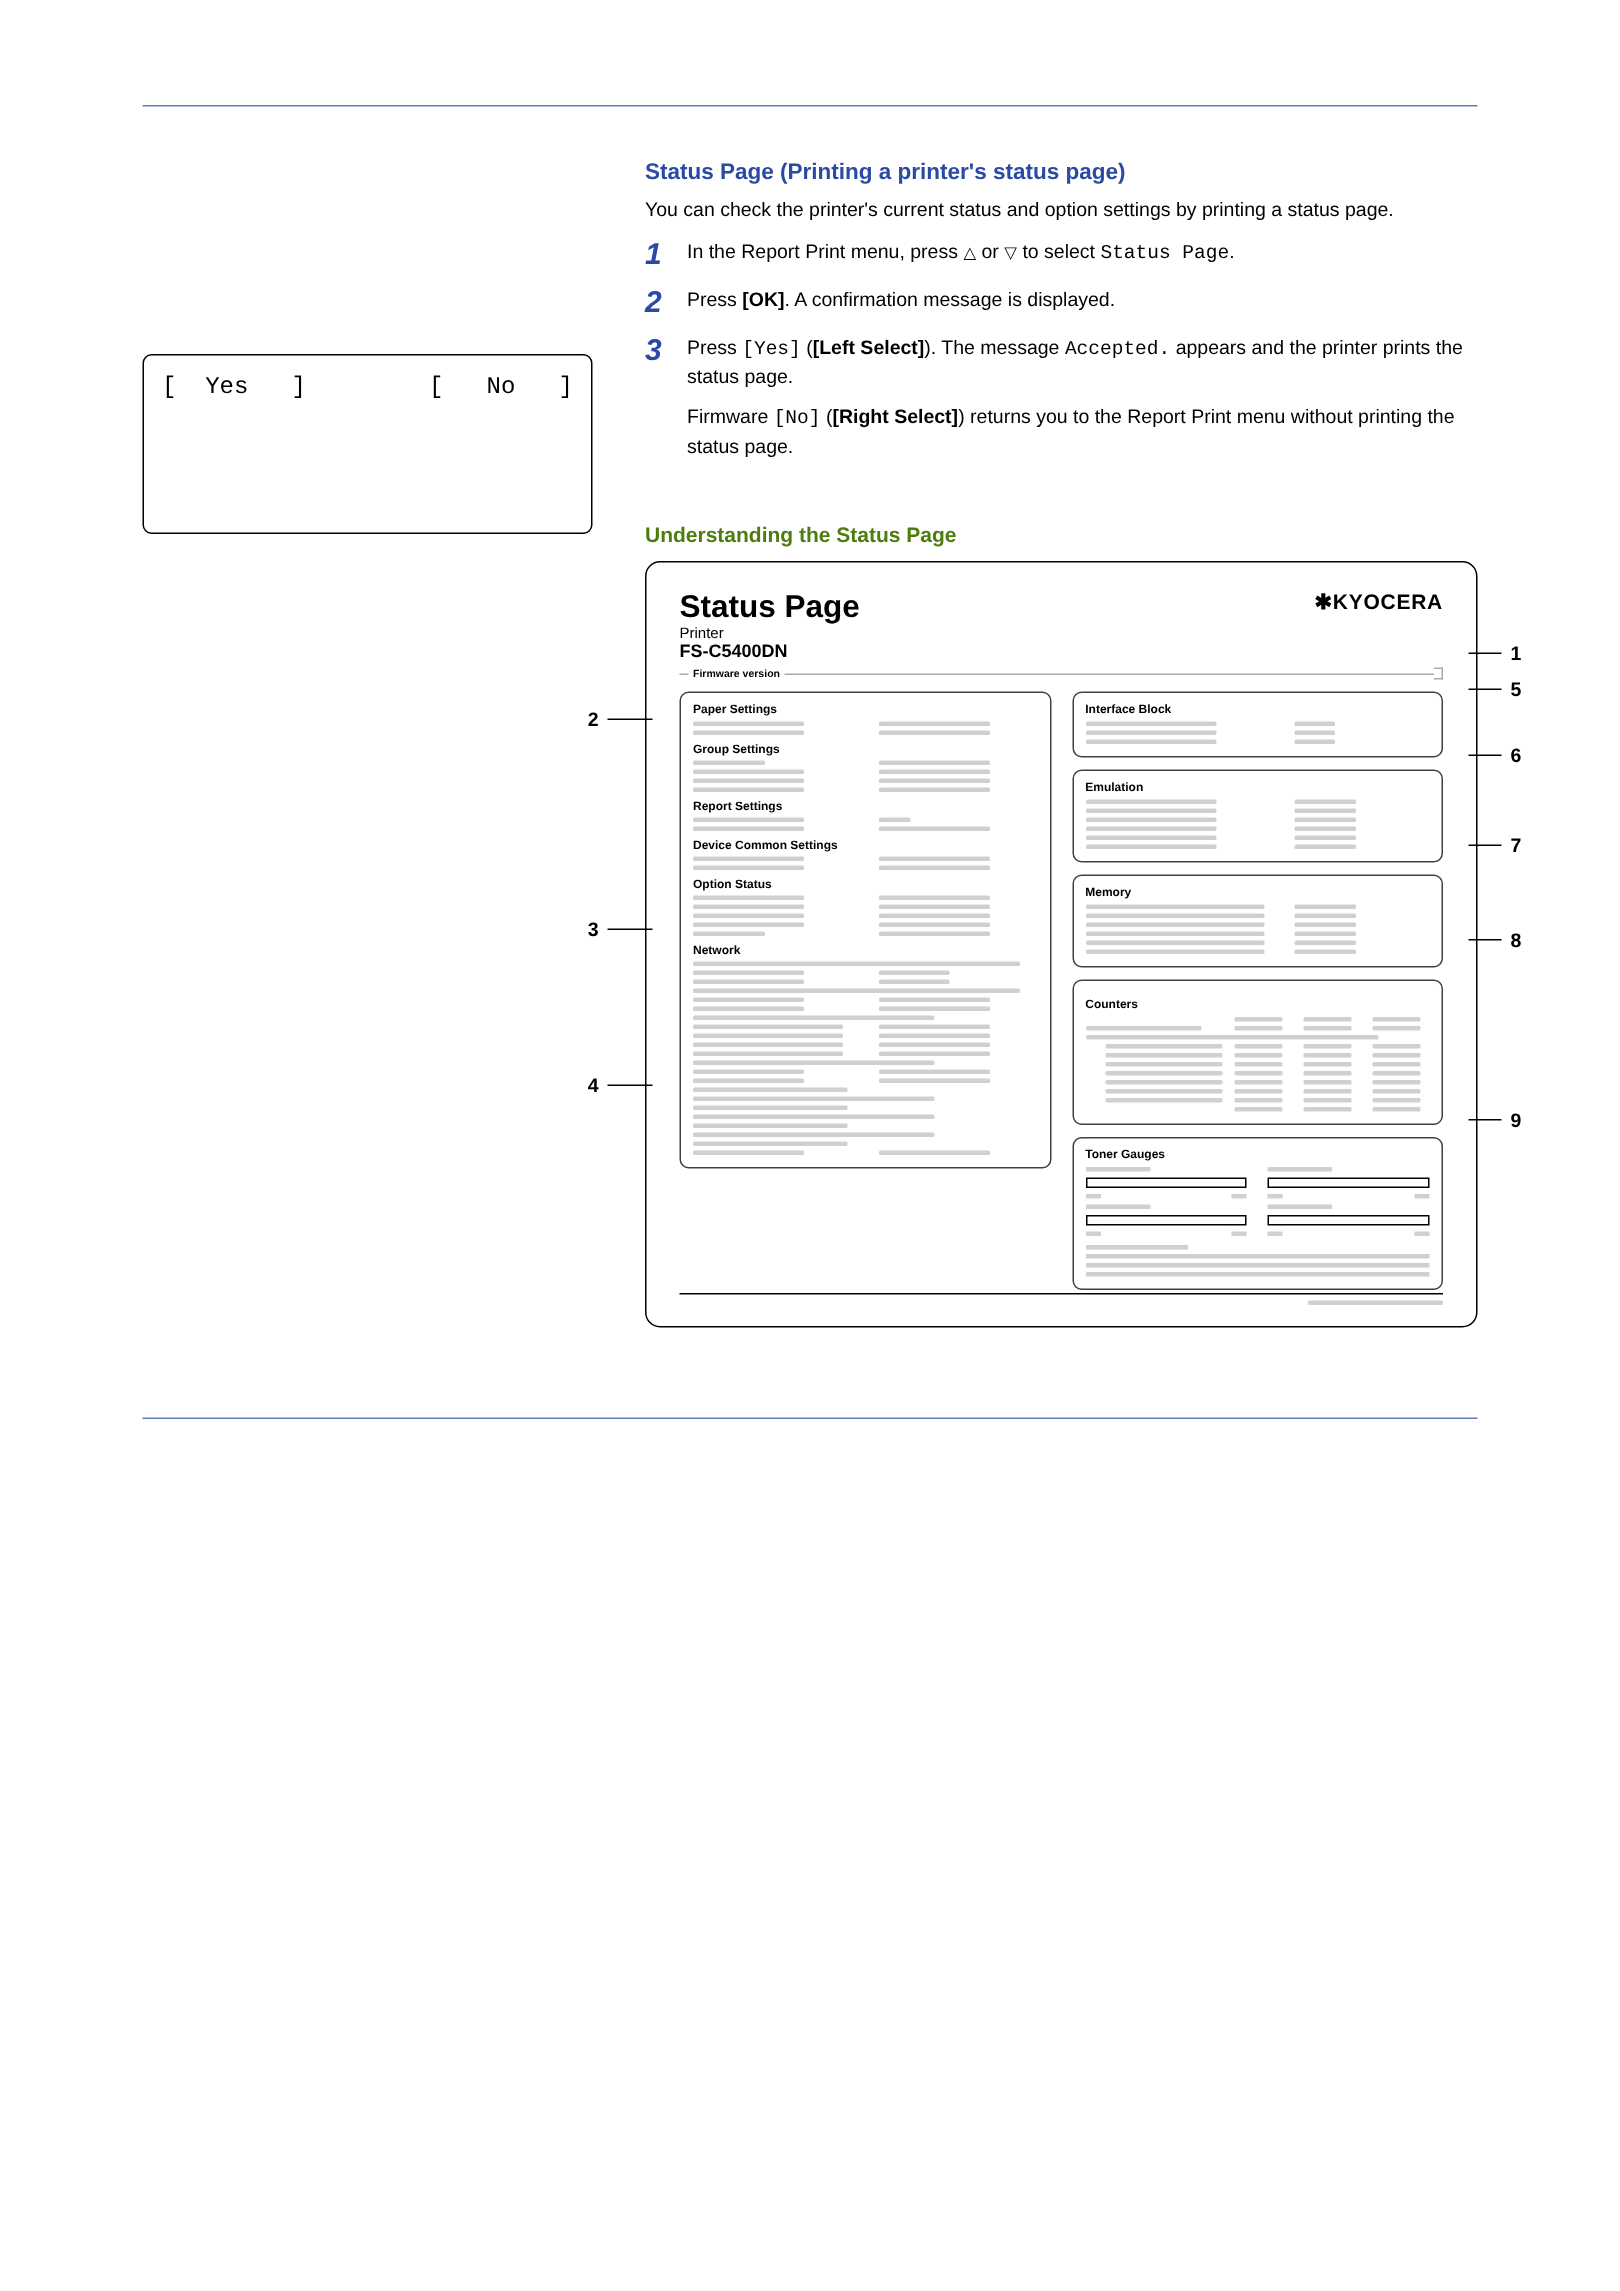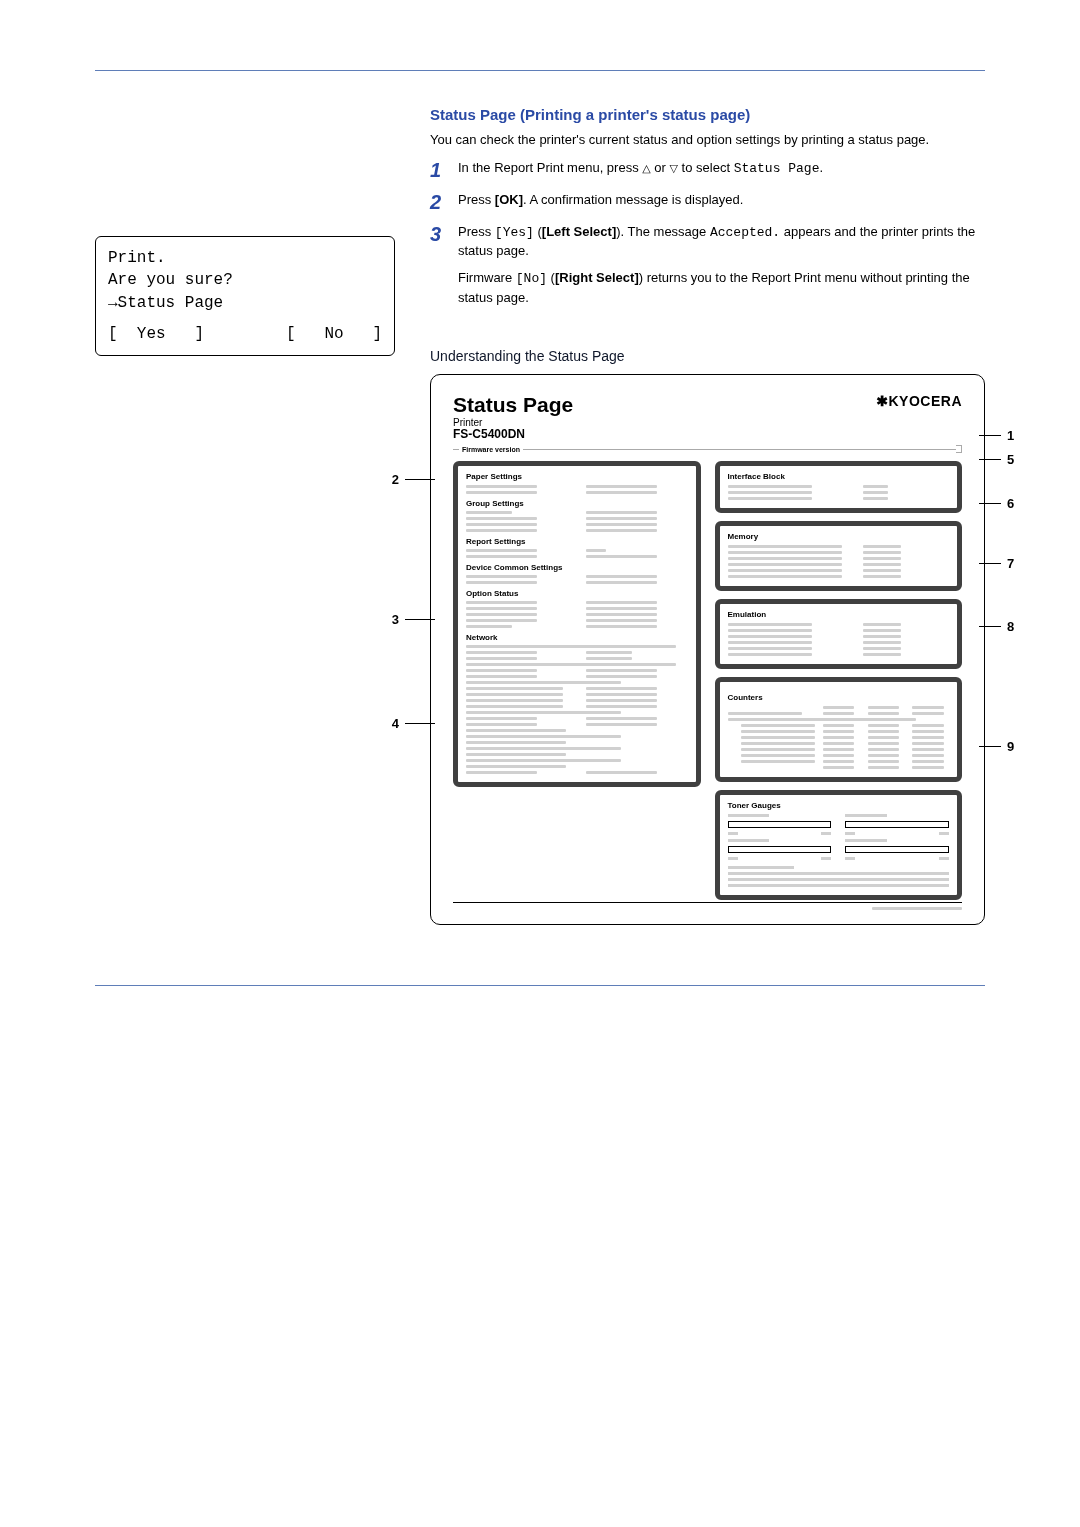--- a/index.html
+++ b/index.html
@@ -6,21 +6,21 @@
   body { font-family: Arial, Helvetica, sans-serif; font-size: 13px; color: #000; background: #fff; width: 1080px; margin: 0 auto; }
   .page { padding: 70px 95px 40px 95px; position: relative; }
   .hairline-top { border-top: 1px solid #5f7eb8; margin-bottom: 35px; }
   .hairline-bottom { border-top: 1px solid #5f7eb8; margin-top: 60px; margin-bottom: 12px; }
   .main-grid { display: grid; grid-template-columns: 300px 1fr; column-gap: 35px; }
   .left-col { padding-top: 130px; }
   .lcd-box { border: 1.5px solid #000; border-radius: 6px; padding: 10px 12px 10px 12px; font-family: "Courier New", monospace; font-size: 16px; line-height: 1.4; min-height: 120px; display: flex; flex-direction: column; justify-content: space-between; }
   .lcd-top > div { white-space: pre; }
   .lcd-bottom { display: flex; justify-content: space-between; white-space: pre; }
   h3.section-title { color: #2a4aa5; font-size: 15px; font-weight: bold; margin-bottom: 8px; }
-  h4.sub-title { color: #0f172a; font-size: 14px; font-weight: normal; margin-top: 40px; margin-bottom: 6px; }
+  h4.sub-title { color: #4d7c0f; font-size: 14px; font-weight: bold; margin-top: 40px; margin-bottom: 6px; }
   .para { line-height: 1.35; margin-bottom: 10px; }
   ol.steps { list-style: none; padding-left: 0; }
   ol.steps > li { display: flex; margin-bottom: 10px; line-height: 1.45; }
   .step-num { font-family: Arial, sans-serif; color: #2a4aa5; font-weight: 900; font-style: italic; font-size: 20px; width: 28px; flex-shrink: 0; line-height: 1.1; }
   .step-body { flex: 1; }
   .step-sub { margin-top: 8px; }
   .mono { font-family: "Courier New", monospace; font-size: 13px; }
   .tri { font-family: Arial; display:inline-block; font-size:11px; }
 
   .diagram-wrap { position: relative; margin-top: 10px; }
@@ -39,21 +39,21 @@
   .brand { font-size: 14px; font-weight: 700; letter-spacing: 0.5px; }
   .fw-row { display: flex; align-items: center; margin-top: 3px; }
   .fw-pill { font-size: 7px; font-weight: bold; display:inline-block; }
   .fw-line-l, .fw-line-r { height:1px; background:#aaa; }
   .fw-line-l { width: 6px; margin-right:3px; }
   .fw-line-r { flex:1; margin-left: 3px; }
   .fw-bracket-r { border: 1px solid #aaa; border-left:none; width:6px; height:8px; }
 
   .sheet-cols { display: flex; gap: 14px; margin-top: 8px; }
   .sheet-col { flex: 1; display: flex; flex-direction: column; gap: 8px; }
-  .panel { border: 5px solid #404040; border-radius: 6px; padding: 6px 8px 8px 8px; }
+  .panel { border: 1px solid #404040; border-radius: 6px; padding: 6px 8px 8px 8px; }
   .panel-title { font-size: 8px; font-weight: bold; margin-bottom: 4px; }
   .bars { display: flex; flex-direction: column; gap: 3px; }
   .bars.two-col { display: grid; grid-template-columns: 1fr 1fr; column-gap: 18px; row-gap: 3px; }
   .bars.two-col-narrow { display: grid; grid-template-columns: 1.4fr 1fr; column-gap: 14px; row-gap: 3px; }
   .bar { height: 3px; background: #d0d0d0; border-radius: 1px; }
   .bar.s { width: 45%; }
   .bar.m { width: 70%; }
   .bar.l { width: 95%; }
   .bar.xs { width: 30%; }
   .bar.tiny { width: 20%; }
@@ -79,25 +79,20 @@
 </style>
 </head>
 <body>
 
 <div class="page">
   <div class="hairline-top"></div>
 
   <div class="main-grid">
     <div class="left-col">
       <div class="lcd-box">
-        <div class="lcd-top">
-          <div>Print.</div>
-          <div>Are you sure?</div>
-          <div>→Status Page</div>
-        </div>
         <div class="lcd-bottom">
           <span>[  Yes   ]</span>
           <span>[   No   ]</span>
         </div>
       </div>
     </div>
 
     <div class="right-col">
       <h3 class="section-title">Status Page (Printing a printer's status page)</h3>
       <p class="para">You can check the printer's current status and option settings by printing a status page.</p>
@@ -279,50 +274,50 @@
                 <div class="bars two-col-narrow">
                   <div class="bar m"></div>
                     <div class="bar xs"></div>
                   <div class="bar m"></div>
                     <div class="bar xs"></div>
                   <div class="bar m"></div>
                     <div class="bar xs"></div>
                 </div>
               </div>
               <div class="panel">
+                <div class="panel-title">Emulation</div>
+                <div class="bars two-col-narrow">
+                  <div class="bar m"></div>
+                    <div class="bar s"></div>
+                  <div class="bar m"></div>
+                    <div class="bar s"></div>
+                  <div class="bar m"></div>
+                    <div class="bar s"></div>
+                  <div class="bar m"></div>
+                    <div class="bar s"></div>
+                  <div class="bar m"></div>
+                    <div class="bar s"></div>
+                  <div class="bar m"></div>
+                    <div class="bar s"></div>
+                </div>
+              </div>
+              <div class="panel">
                 <div class="panel-title">Memory</div>
                 <div class="bars two-col-narrow">
                   <div class="bar l"></div>
                     <div class="bar s"></div>
                   <div class="bar l"></div>
                     <div class="bar s"></div>
                   <div class="bar l"></div>
                     <div class="bar s"></div>
                   <div class="bar l"></div>
                     <div class="bar s"></div>
                   <div class="bar l"></div>
                     <div class="bar s"></div>
                   <div class="bar l"></div>
-                    <div class="bar s"></div>
-                </div>
-              </div>
-              <div class="panel">
-                <div class="panel-title">Emulation</div>
-                <div class="bars two-col-narrow">
-                  <div class="bar m"></div>
-                    <div class="bar s"></div>
-                  <div class="bar m"></div>
-                    <div class="bar s"></div>
-                  <div class="bar m"></div>
-                    <div class="bar s"></div>
-                  <div class="bar m"></div>
-                    <div class="bar s"></div>
-                  <div class="bar m"></div>
-                    <div class="bar s"></div>
-                  <div class="bar m"></div>
                     <div class="bar s"></div>
                 </div>
               </div>
               <div class="panel">
                 <div class="panel-title" style="display:inline-block;text-align:right;">Counters</div>
                 <div class="counters-grid">
                   <div></div>
                     <div class="bar s"></div>
                     <div class="bar s"></div>
                     <div class="bar s"></div>

